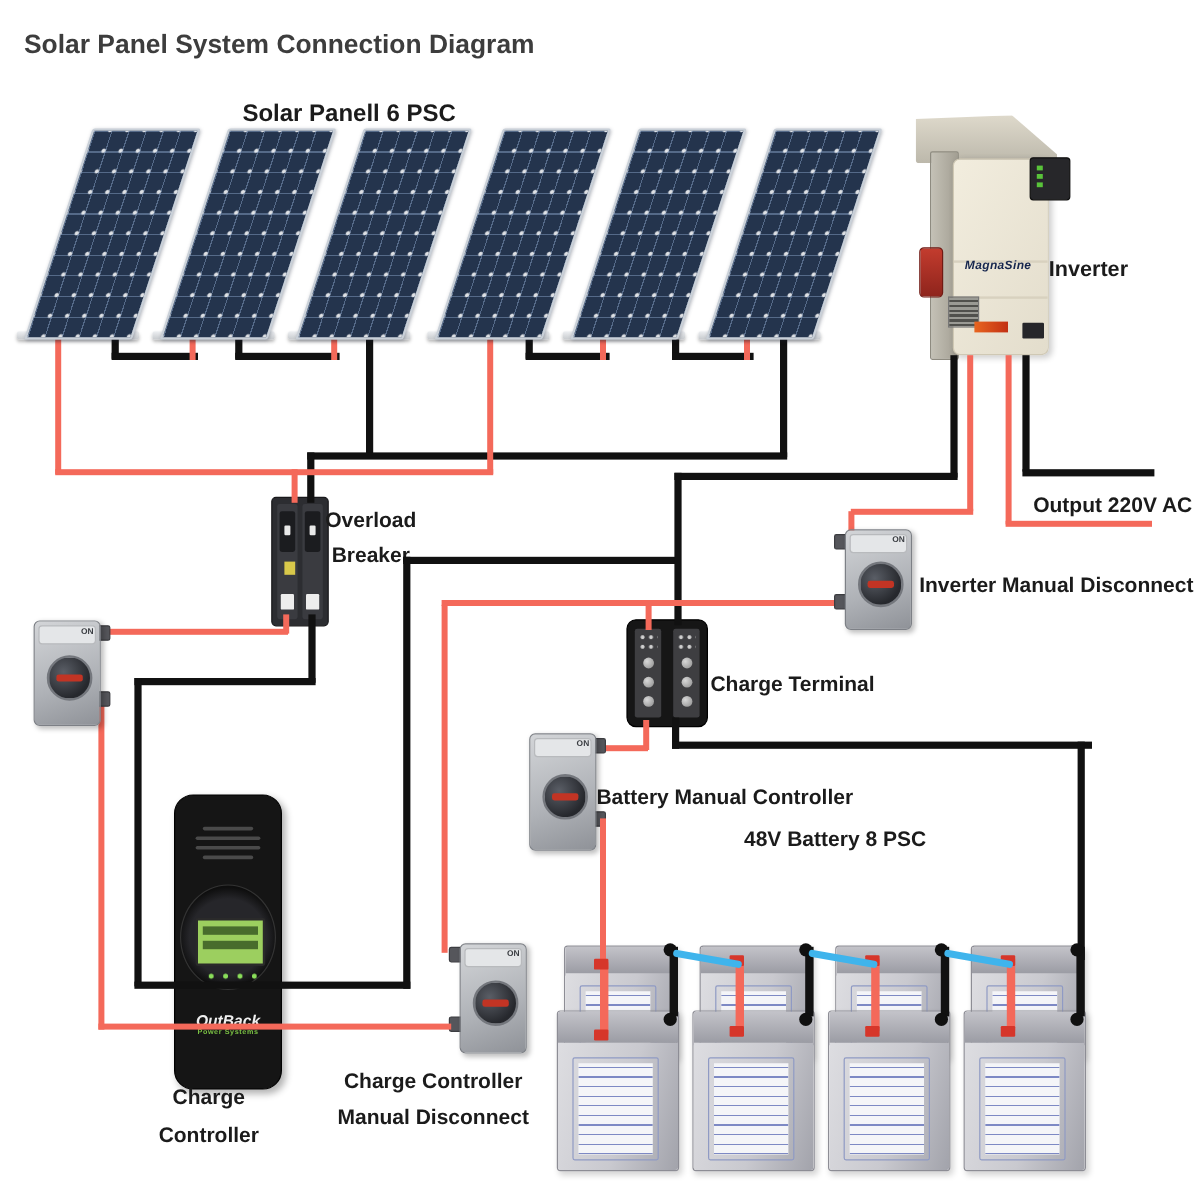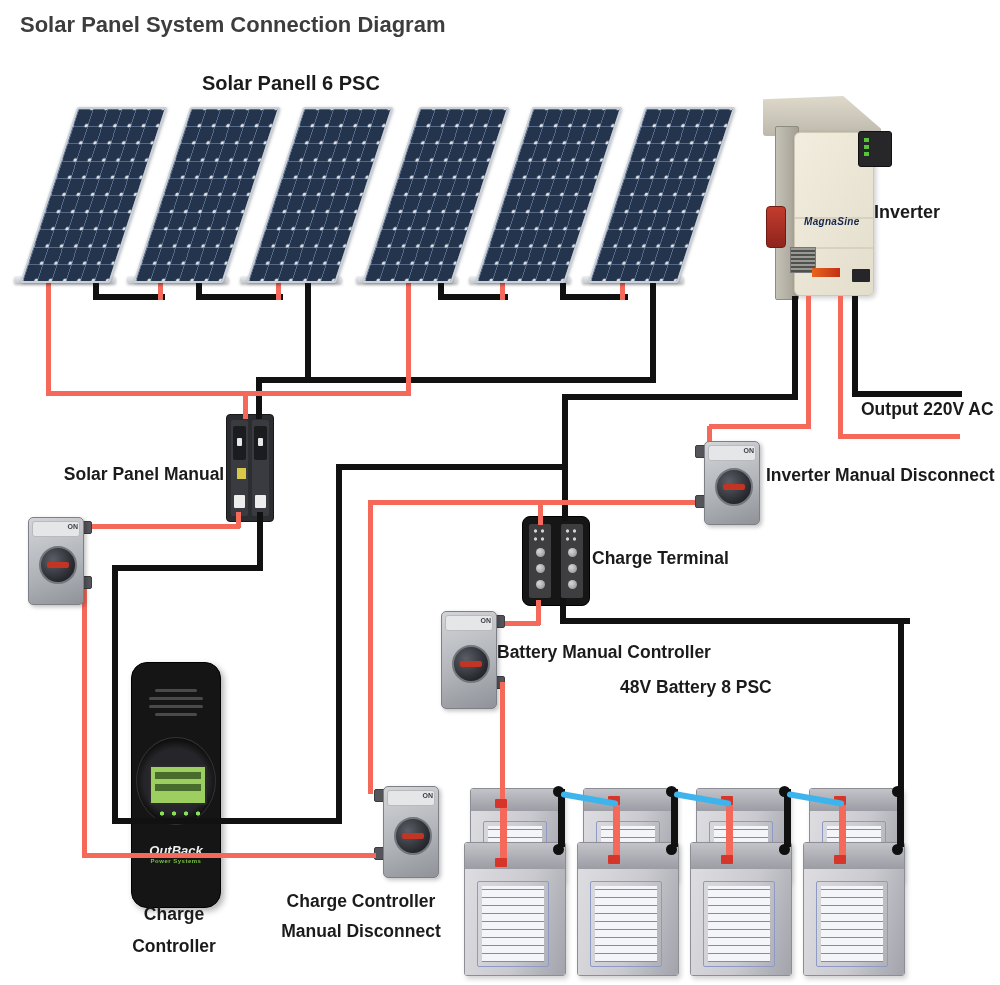--- a/index.html
+++ b/index.html
@@ -1,18 +1,18 @@
 <!DOCTYPE html>
 <html><head>
 <meta charset="utf-8">
 <style>
   html,body{margin:0;padding:0;background:#ffffff;}
   #stage{position:relative;width:1000px;height:985px;background:#ffffff;overflow:hidden;
          font-family:"Liberation Sans",sans-serif;}
-  .lbl{position:absolute;font-weight:600;color:#1b1b1b;white-space:nowrap;}
+  .lbl{position:absolute;font-weight:600;color:#1b1b1b;white-space:nowrap;margin-top:12px;}
   .lbl2{position:absolute;font-weight:600;color:#1b1b1b;text-align:center;}
   .wire{position:absolute;}
   .panel{position:absolute;width:86px;height:172px;transform:skewX(-18deg);
          transform-origin:bottom left;border:2px solid #c9d0d8;border-radius:2px;
          box-shadow:1px 1px 3px rgba(40,50,70,.35);
          background-image:
            radial-gradient(circle,rgba(255,255,255,.85) 1.2px,rgba(255,255,255,0) 2.2px),
            repeating-linear-gradient(90deg,rgba(125,150,185,.55) 0 1px,rgba(0,0,0,0) 1px 14.3px),
            repeating-linear-gradient(180deg,rgba(125,150,185,.55) 0 1px,rgba(0,0,0,0) 1px 17.2px);
          background-color:#24344d;background-position:6px 8px,0 0,0 0;background-size:14.3px 17.2px,auto,auto;}
@@ -48,21 +48,21 @@
   #breaker .slit{position:absolute;left:4px;right:4px;top:12px;height:8px;background:#e8e8e8;border-radius:1px;}
   #breaker .win{position:absolute;bottom:8px;left:3px;width:11px;height:13px;background:#ededed;border-radius:1px;}
   #breaker .stick{position:absolute;left:6px;top:48px;width:9px;height:11px;background:#d8c84a;}
   #terminal{left:522px;top:516px;width:66px;height:88px;background:#161616;border-radius:8px;
         border:1px solid #000;}
   #terminal .strip{position:absolute;top:7px;bottom:7px;width:22px;background:#3e3e41;border-radius:2px;}
   #terminal .strip i{position:absolute;left:50%;width:9px;height:9px;margin-left:-4px;border-radius:50%;
         background:radial-gradient(circle at 35% 35%,#d8d8d8,#8a8a8a);}
   #terminal .dots{position:absolute;left:3px;right:3px;top:3px;height:16px;
         background-image:radial-gradient(circle,#cfcfcf 1.3px,rgba(0,0,0,0) 2px);background-size:7px 8px;}
-  #cc{left:131px;top:662px;width:88px;height:244px;background:#151515;border-radius:16px;
+  #cc{left:145px;top:662px;width:88px;height:244px;background:#151515;border-radius:16px;
         border:1px solid #000;box-shadow:3px 3px 6px rgba(0,0,0,.3);}
   #cc .vent{position:absolute;left:50%;height:3px;background:#4a4a4a;border-radius:2px;transform:translateX(-50%);}
   #cc .bez{position:absolute;left:4px;top:74px;width:78px;height:86px;border-radius:50%;
         background:radial-gradient(circle,#26262a 55%,#0e0e0e 72%);border:1px solid #333;}
   #cc .lcd{position:absolute;left:17px;top:102px;width:54px;height:36px;background:#9ccf5f;
         border:2px solid #2a2a2a;border-radius:2px;}
   #cc .lcd i{position:absolute;left:4px;right:4px;height:7px;background:#33531f;opacity:.8;}
   #cc .leds{position:absolute;left:24px;top:148px;width:44px;height:5px;
         background-image:radial-gradient(circle,#8adf5a 1.8px,rgba(0,0,0,0) 2.4px);background-size:12px 5px;}
   #cc .brand{position:absolute;left:0;right:0;top:180px;text-align:center;color:#efefef;
@@ -334,22 +334,25 @@
   <div id="inv-label2" class="comp"></div>
   <div class="brand-inv">MagnaSine</div>
 
   <div class="lbl" style="left:874px;top:202px;font-size:18px;">Inverter</div>
   <div class="lbl" style="left:861px;top:399px;font-size:17.5px;">Output 220V AC</div>
   <div class="lbl" style="left:766px;top:465px;font-size:17.5px;">Inverter Manual Disconnect</div>
   <div class="lbl" style="left:592px;top:548px;font-size:17.5px;">Charge Terminal</div>
   <div class="lbl" style="left:497px;top:642px;font-size:17.5px;">Battery Manual Controller</div>
   <div class="lbl" style="left:620px;top:677px;font-size:17.5px;">48V  Battery 8 PSC</div>
 
+  <div class="lbl2" style="left:266px;top:419px;width:86px;font-size:17.5px;line-height:29px;">
+    <div>Overload</div>
+    <div>Breaker</div>
+  </div>
   <div class="lbl2" style="left:55px;top:460px;width:178px;font-size:17.5px;line-height:29px;">
-    <div>Solar Panel Manual</div>
   </div>
   <div class="lbl2" style="left:276px;top:886px;width:170px;font-size:17.5px;line-height:30px;">
     <div>Charge Controller</div>
     <div>Manual Disconnect</div>
   </div>
   <div class="lbl2" style="left:118px;top:898px;width:112px;font-size:17.5px;line-height:32px;">
     <div>Charge</div>
     <div>Controller</div>
   </div>
 

